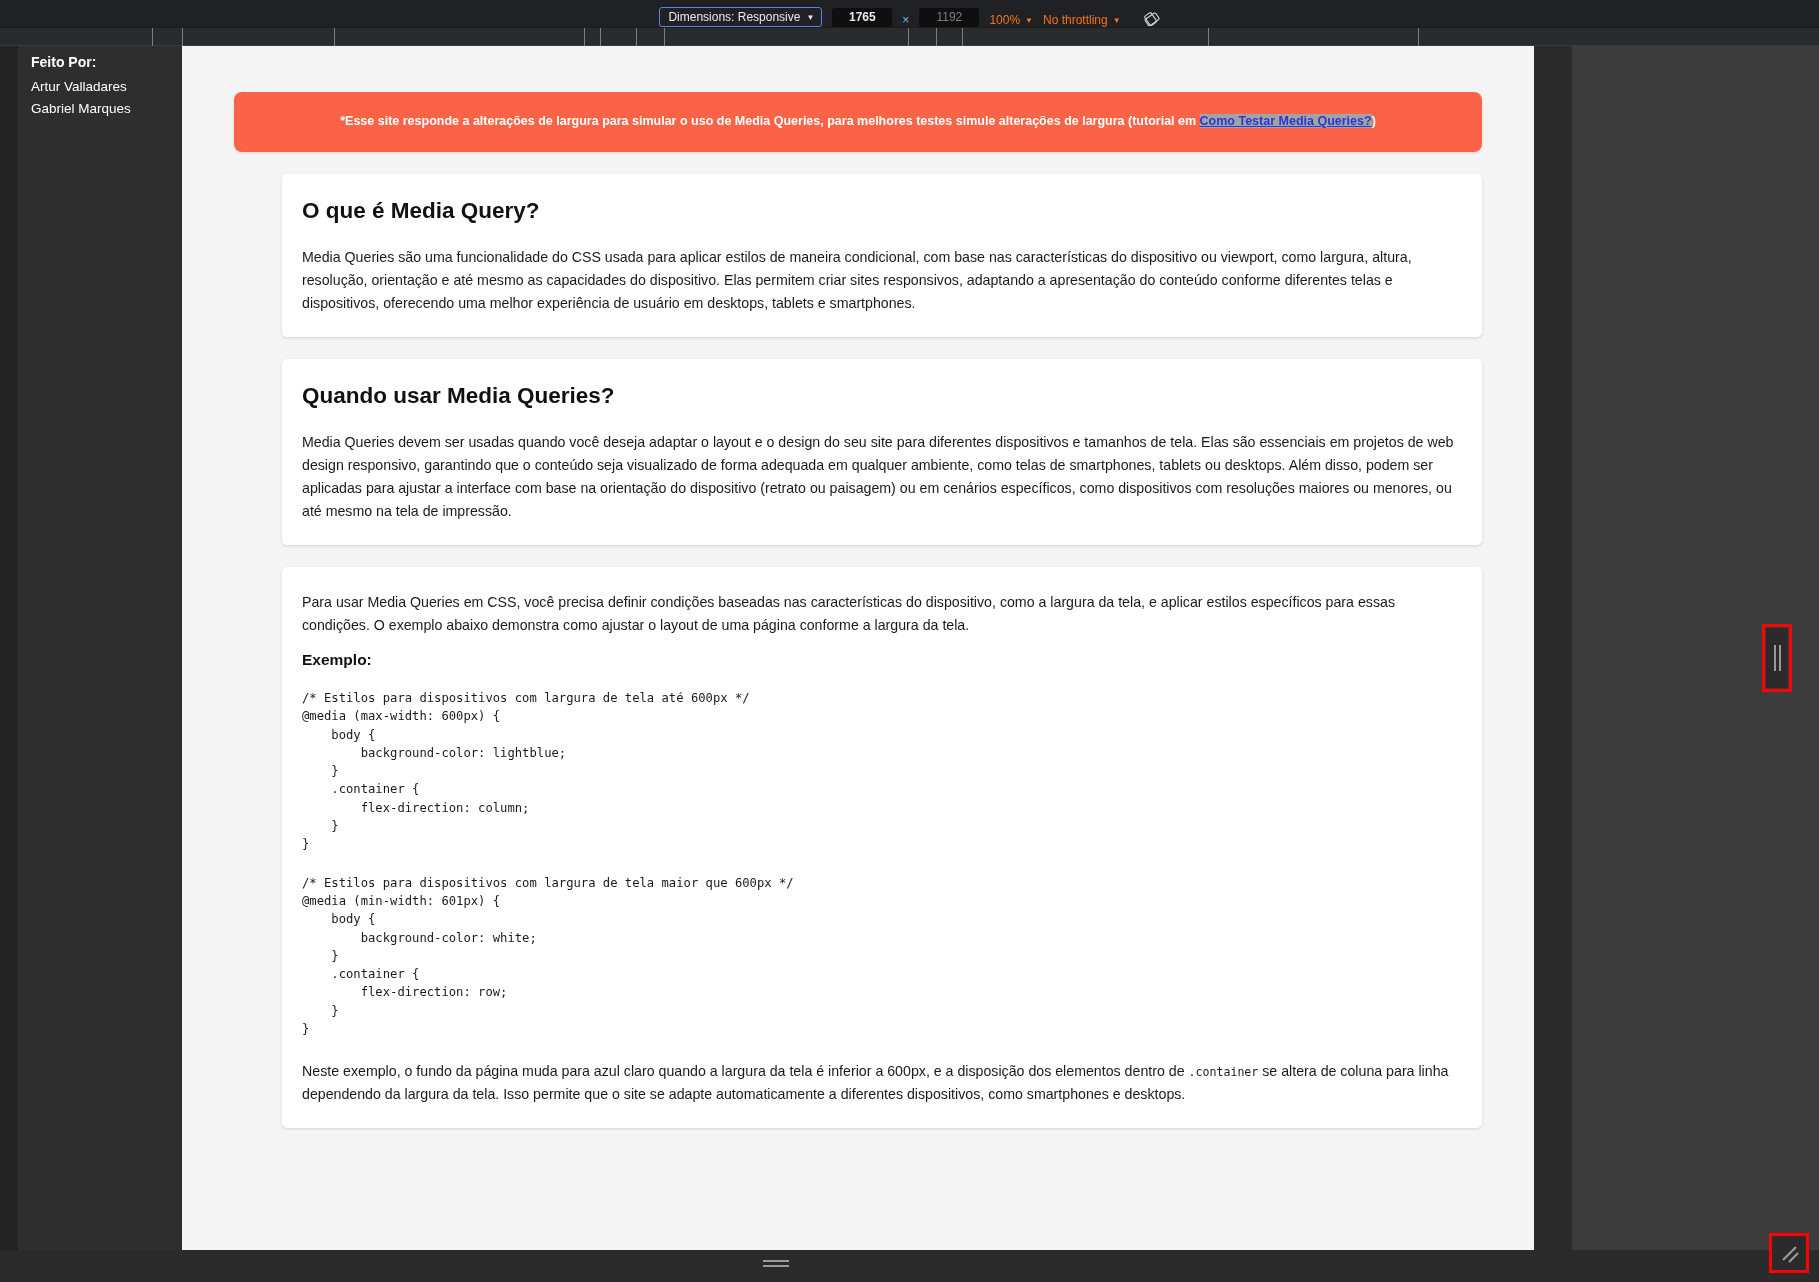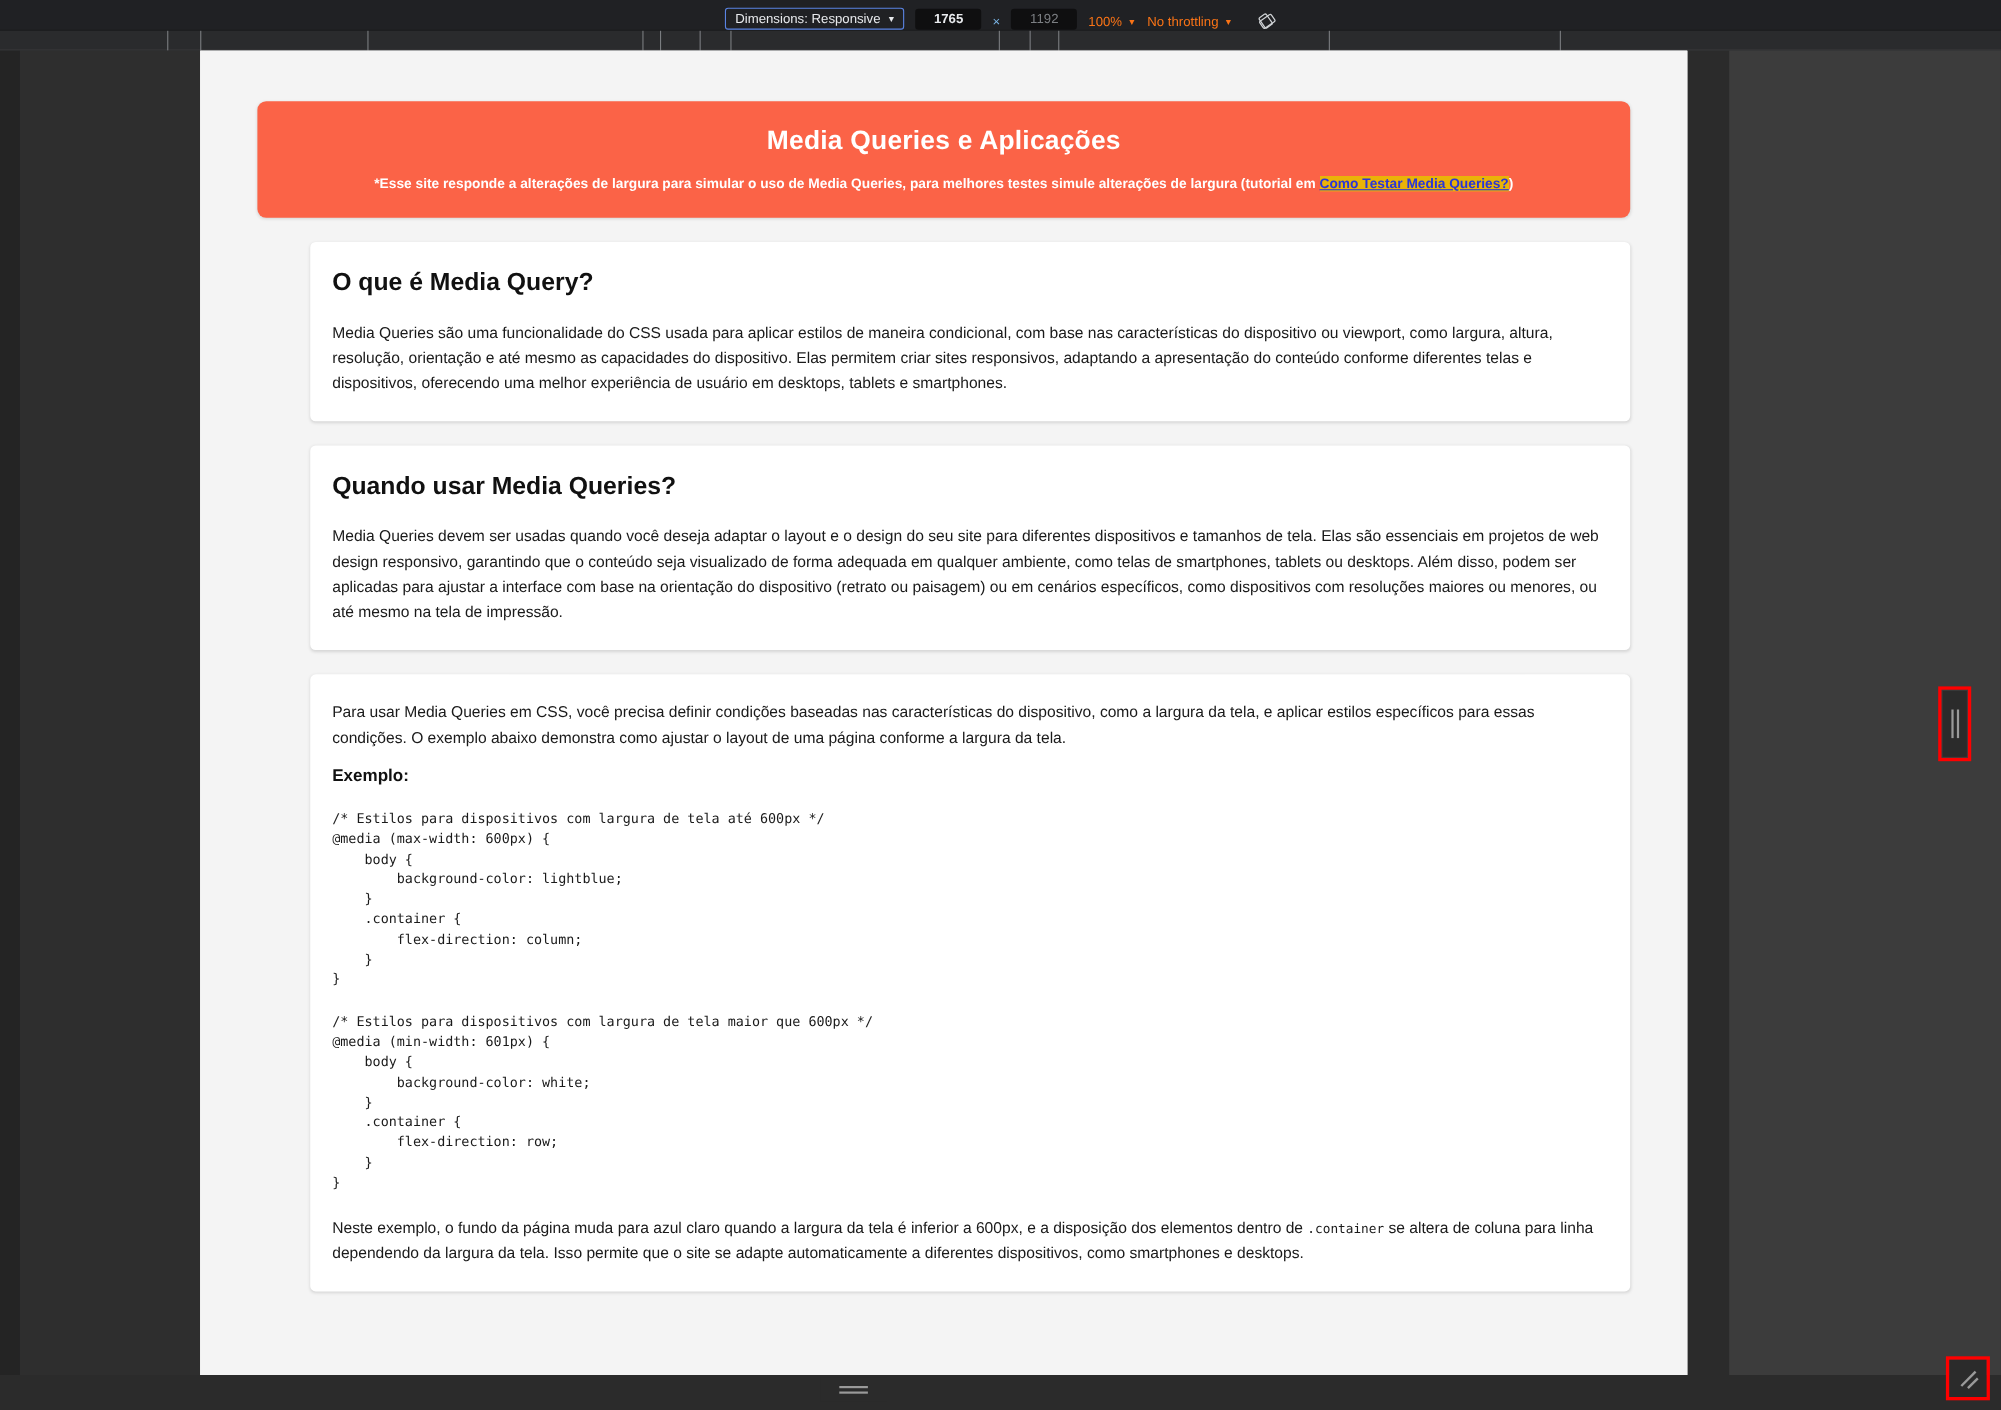--- a/index.html
+++ b/index.html
@@ -135,21 +135,21 @@
     font-size: 24px;
     font-weight: bold;
     letter-spacing: .2px;
   }
   #banner .sub {
     margin: 0; color: #ffffff;
     font-size: 12.5px; font-weight: bold;
   }
   #banner .sub a {
     color: #2a36d8; text-decoration: underline;
-    background: #eab308;
+    background: #a3a3a3;
   }
 
   .card {
     background: #ffffff;
     border-radius: 5px;
     margin-top: 22px;
     padding: 24px 20px 22px 20px;
     box-shadow: 0 1px 3px rgba(0,0,0,.13);
     margin-left: 48px;
   }
@@ -296,28 +296,32 @@
   <span class="tick" style="left:1208px"></span>
   <span class="tick" style="left:1418px"></span>
 </div>
 
 <div id="bg-right"></div>
 <div id="device-shadow-right"></div>
 <div id="bg-bottom"></div>
 
 <div id="sidebar-strip-left"></div>
 <nav id="sidebar-panel">
+  <div class="credits">
+    <div class="credits-title">Feito Por:</div>
+    <div class="credit-name">Artur Valladares</div>
+    <div class="credit-name">Gabriel Marques</div>
+  </div>
 </nav>
 
 <div id="viewport-wrap">
   <div id="device-page">
     <main id="content">
 
       <header id="banner">
-        <h1>Media Queries e Aplicações</h1>
         <p class="sub">
           <span>*Esse site responde a alterações de largura para simular o uso de Media Queries, para melhores testes simule alterações de largura (tutorial em </span><a href="#">Como Testar Media Queries?</a><span>)</span>
         </p>
       </header>
 
       <section class="card">
         <h2>O que é Media Query?</h2>
         <p>Media Queries são uma funcionalidade do CSS usada para aplicar estilos de maneira condicional, com base nas características do dispositivo ou viewport, como largura, altura, resolução, orientação e até mesmo as capacidades do dispositivo. Elas permitem criar sites responsivos, adaptando a apresentação do conteúdo conforme diferentes telas e dispositivos, oferecendo uma melhor experiência de usuário em desktops, tablets e smartphones.</p>
       </section>
 

